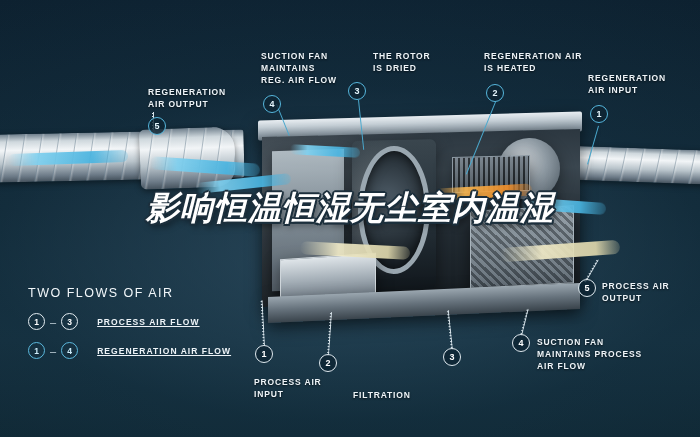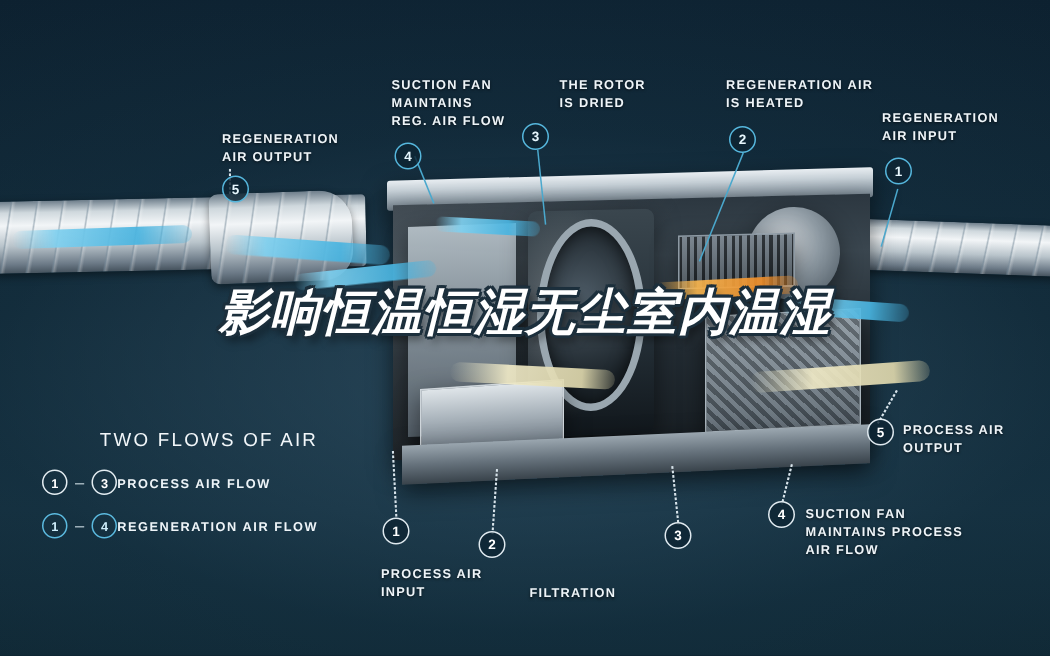--- a/index.html
+++ b/index.html
@@ -184,43 +184,43 @@
   }
 
   
   #legend { position: absolute; left: 28px; top: 286px; }
   #legend h2 {
     font-size: 12.5px;
     font-weight: 400;
     letter-spacing: 1.5px;
     color: #f2f7fa;
     margin-bottom: 13px;
-    text-align: right;
   }
   .lrow { display: flex; align-items: center; margin-bottom: 12px; }
   .lcirc {
     width: 17px; height: 17px;
     border-radius: 50%;
     border: 1.3px solid #e4edf2;
     color: #ffffff;
     font-size: 8.5px;
     font-weight: 700;
     display: flex;
     align-items: center;
     justify-content: center;
   }
   .lrow.cyan .lcirc { border-color: #5bb9de; color: #cfeefb; }
   .dash { color: #c7d6df; margin: 0 5px; font-size: 11px; }
   .ltext {
-    margin-left: 0;
+    margin-left: 19px;
     font-size: 8.5px;
     font-weight: 700;
     letter-spacing: 1.05px;
     color: #eef4f8;
     text-transform: uppercase;
+    text-decoration: underline;
   }
 
   
   #headline {
     position: absolute;
     left: 0; right: 0;
     top: 186px;
     text-align: center;
     z-index: 20;
     pointer-events: none;

